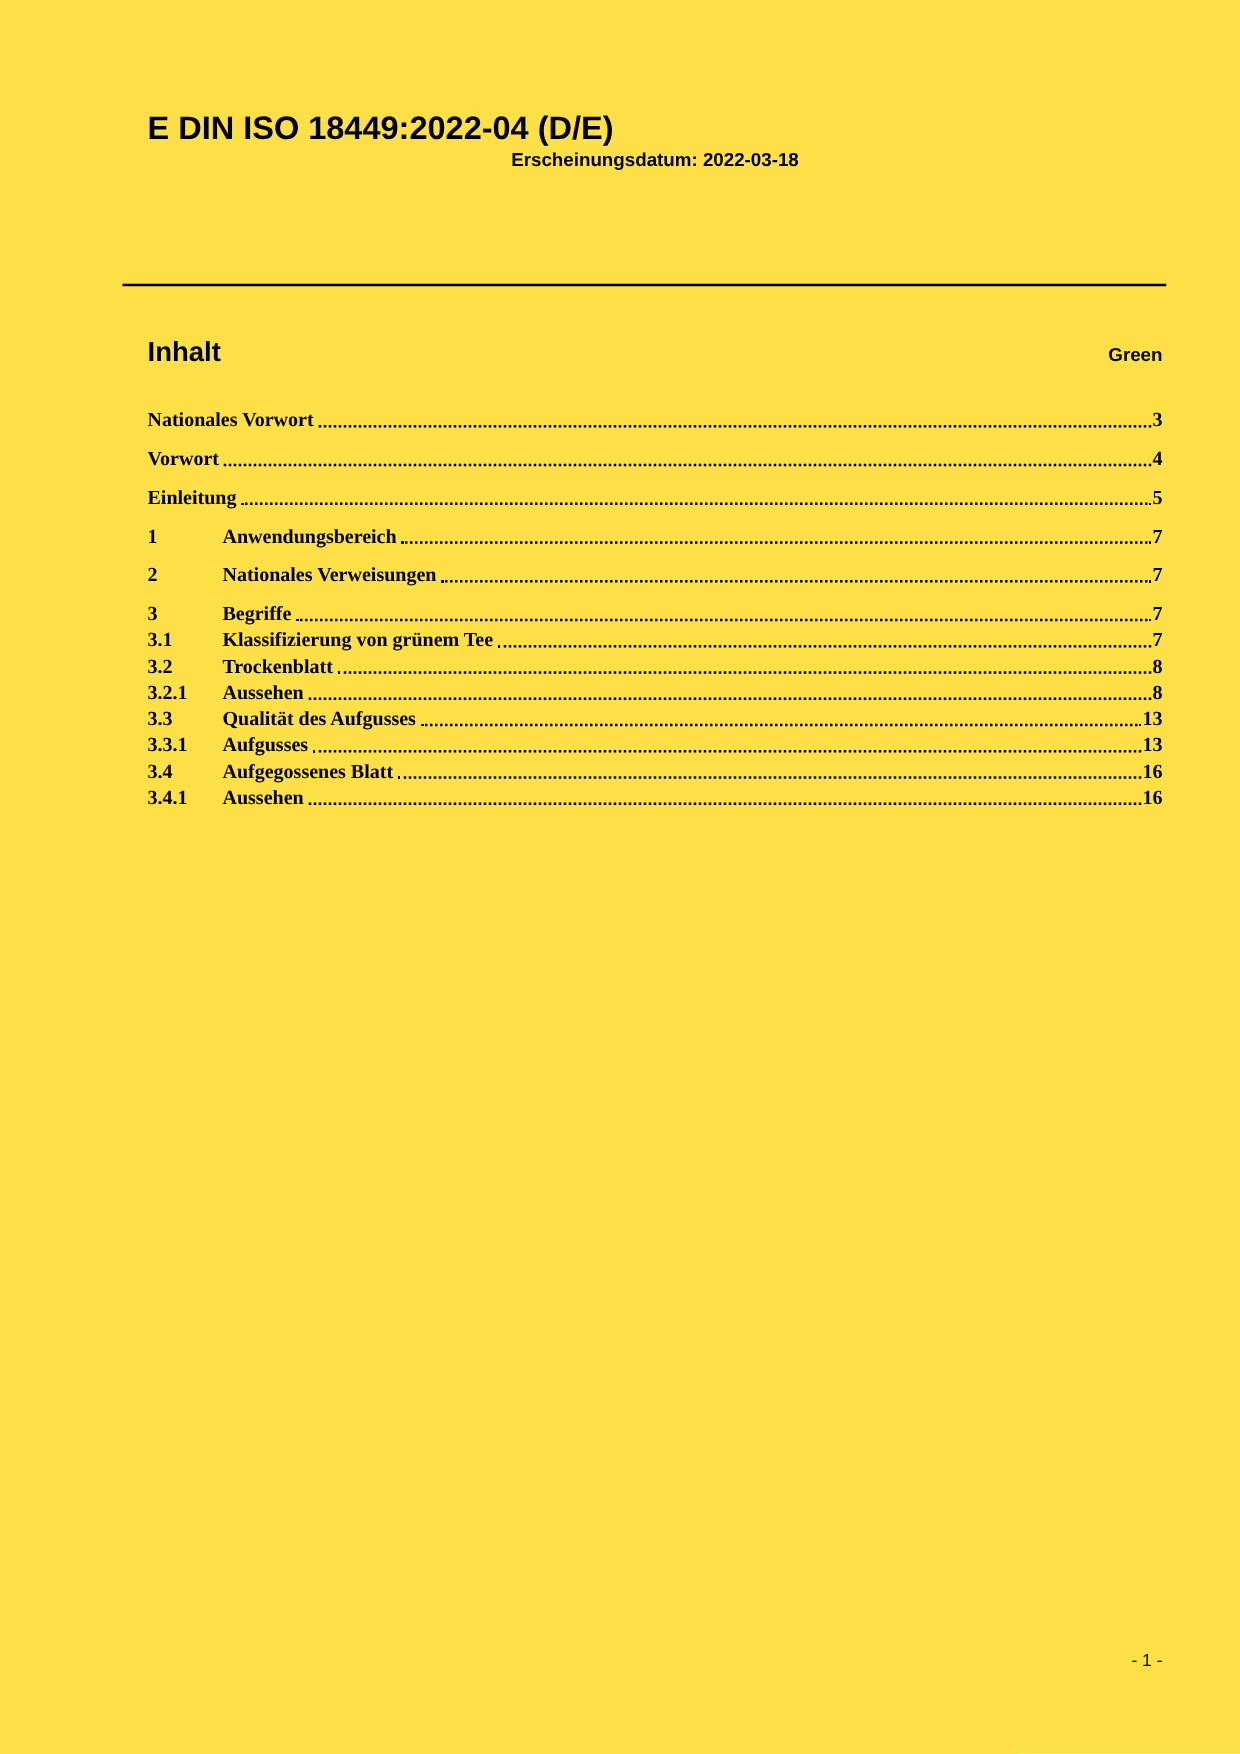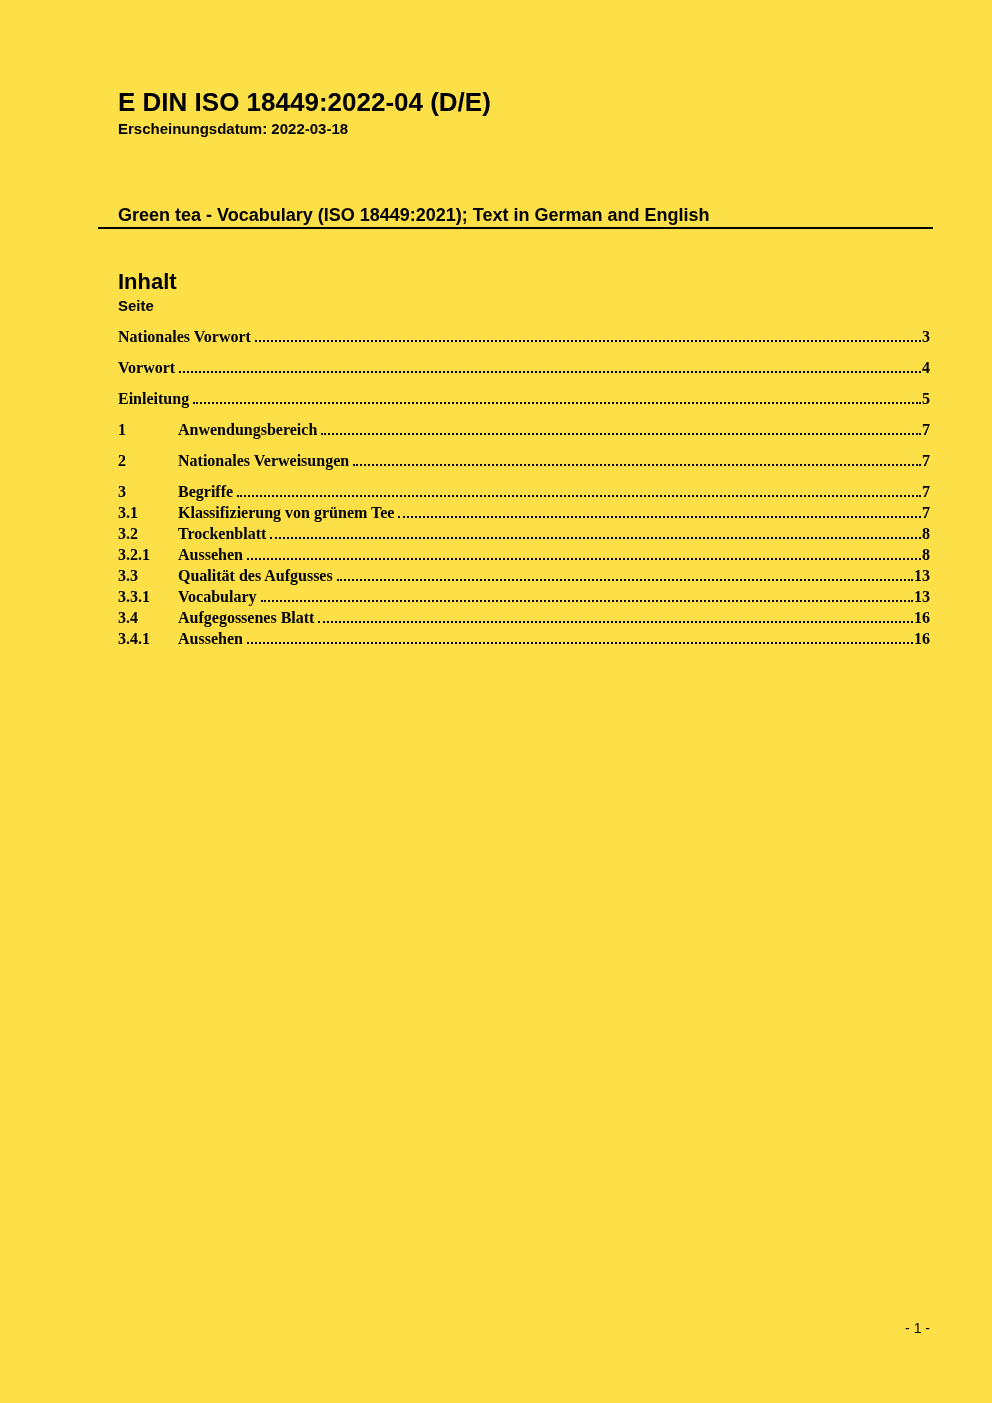--- a/index.html
+++ b/index.html
@@ -23,20 +23,21 @@
     left: 118px; top: 87px; right: 62px;
     font: bold 26px/30px "Liberation Sans", sans-serif;
     letter-spacing: 0px;
     white-space: nowrap;
   }
   .doc-date {
     position: absolute;
     left: 118px; top: 120px; right: 62px;
     font: bold 15px/18px "Liberation Sans", sans-serif;
     white-space: nowrap;
+    text-align: center;
   }
   .title-de {
     position: absolute;
     left: 118px; top: 159px; right: 62px;
     font: bold 18px/22px "Liberation Sans", sans-serif;
     white-space: nowrap;
   }
   .title-en {
     position: absolute;
     left: 118px; top: 204px; right: 62px;
@@ -48,21 +49,20 @@
     left: 98px; right: 59px; top: 227px;
     height: 2px;
     background: #000000;
   }
   .toc-header {
     position: absolute;
     left: 118px; right: 62px; top: 267px;
     display: flex;
     justify-content: space-between;
     align-items: baseline;
-    flex-direction: column;
   }
   .toc-heading {
     font: bold 22px/30px "Liberation Sans", sans-serif;
   }
   .toc-page-label {
     font: bold 15px/18px "Liberation Sans", sans-serif;
   }
   .toc-list {
     position: absolute;
     left: 118px; right: 62px; top: 314px;
@@ -100,27 +100,26 @@
 </head>
 <body>
 
 <div class="page">
 
   <h1 class="doc-number">E DIN ISO 18449:2022-04 (D/E)</h1>
 
   <div class="doc-date">Erscheinungsdatum: 2022-03-18</div>
 
 
-  <h2 class="title-en">Green tea - Vocabulary (ISO 18449:2021); Text in German and English</h2>
 
   <div class="divider"></div>
 
   <div class="toc-header">
     <span class="toc-heading">Inhalt</span>
-    <span class="toc-page-label">Seite</span>
+    <span class="toc-page-label">Green</span>
   </div>
 
   <div class="toc-list" id="toc-list">
       <div class="toc-row level-0">
         <span class="toc-label">Nationales Vorwort</span>
         <span class="toc-leader"></span>
         <span class="toc-page">3</span>
       </div>
       <div class="toc-row level-0">
         <span class="toc-label">Vorwort</span>
@@ -169,21 +168,21 @@
         <span class="toc-page">8</span>
       </div>
       <div class="toc-row level-1">
         <span class="toc-num">3.3</span>
         <span class="toc-label">Qualität des Aufgusses</span>
         <span class="toc-leader"></span>
         <span class="toc-page">13</span>
       </div>
       <div class="toc-row level-1">
         <span class="toc-num">3.3.1</span>
-        <span class="toc-label">Vocabulary</span>
+        <span class="toc-label">Aufgusses</span>
         <span class="toc-leader"></span>
         <span class="toc-page">13</span>
       </div>
       <div class="toc-row level-1">
         <span class="toc-num">3.4</span>
         <span class="toc-label">Aufgegossenes Blatt</span>
         <span class="toc-leader"></span>
         <span class="toc-page">16</span>
       </div>
       <div class="toc-row level-1">

